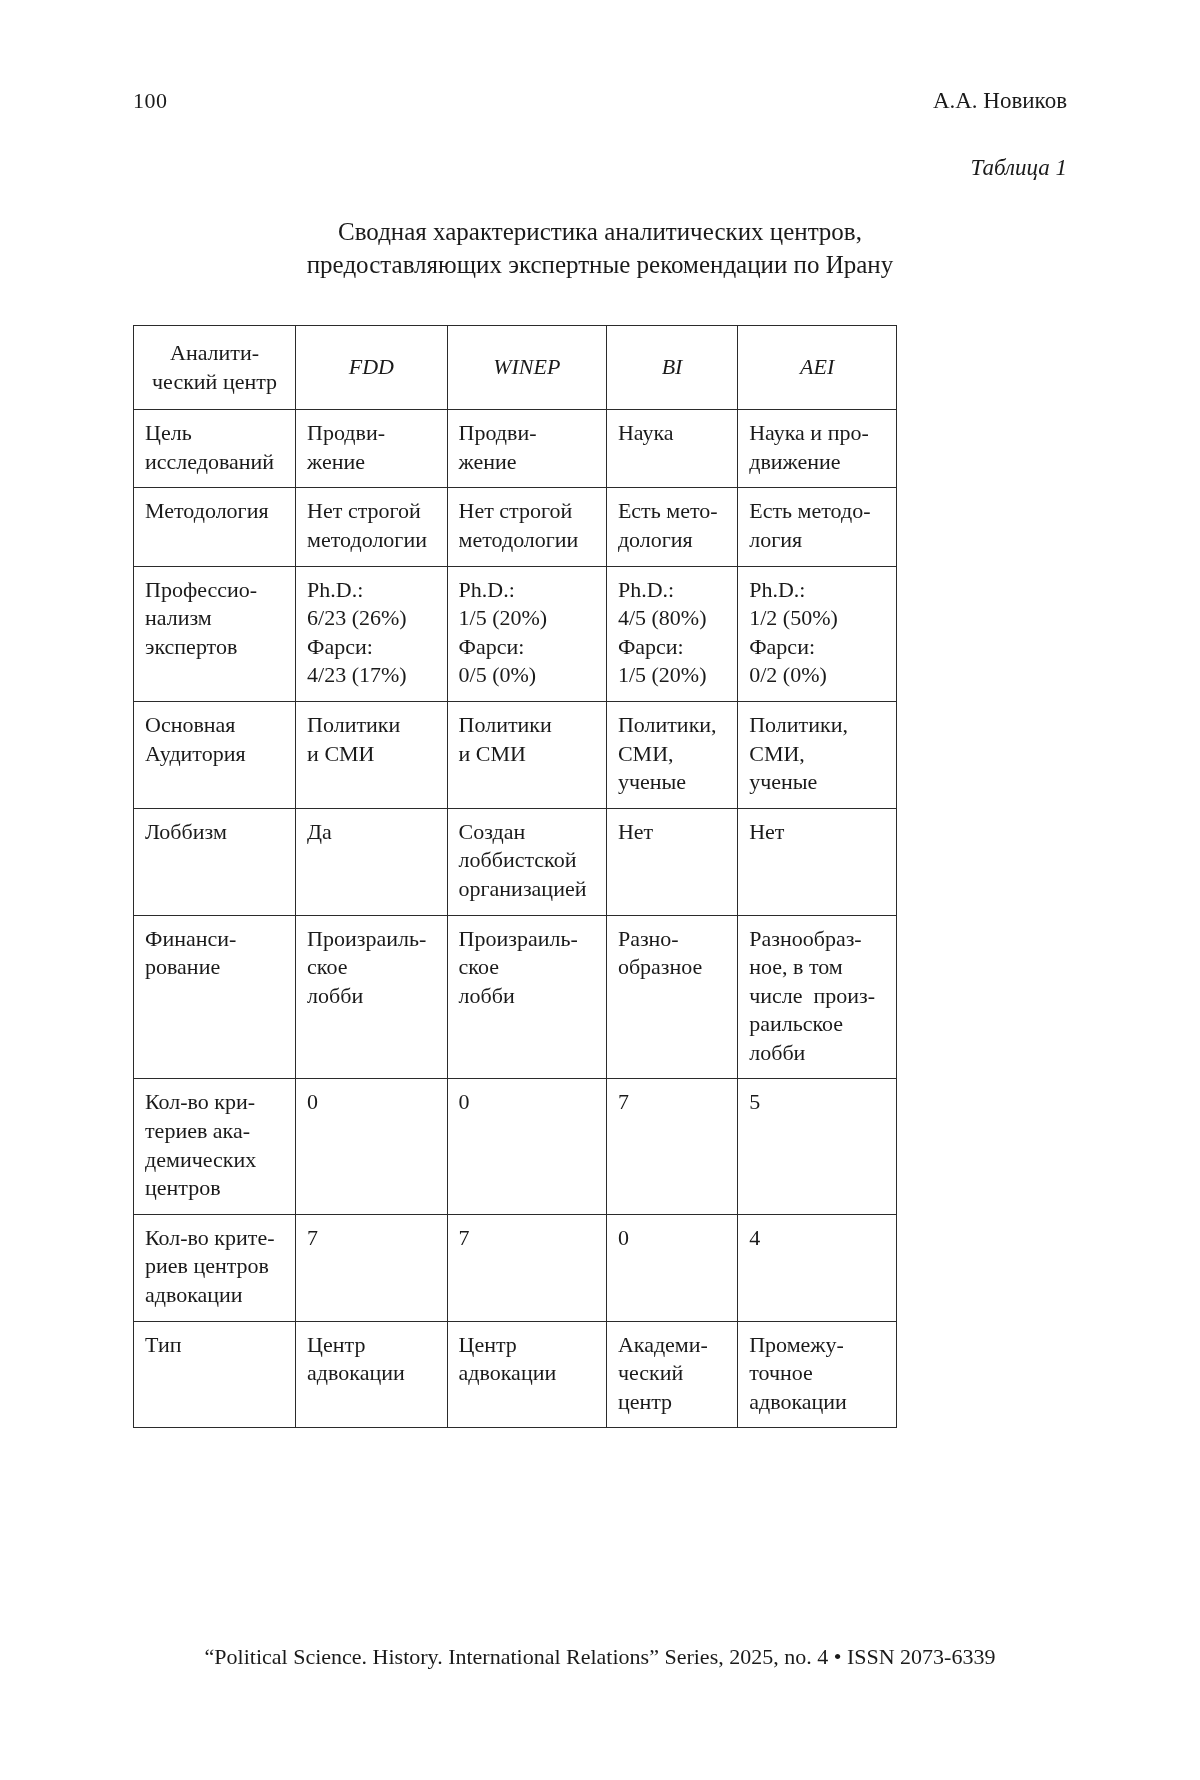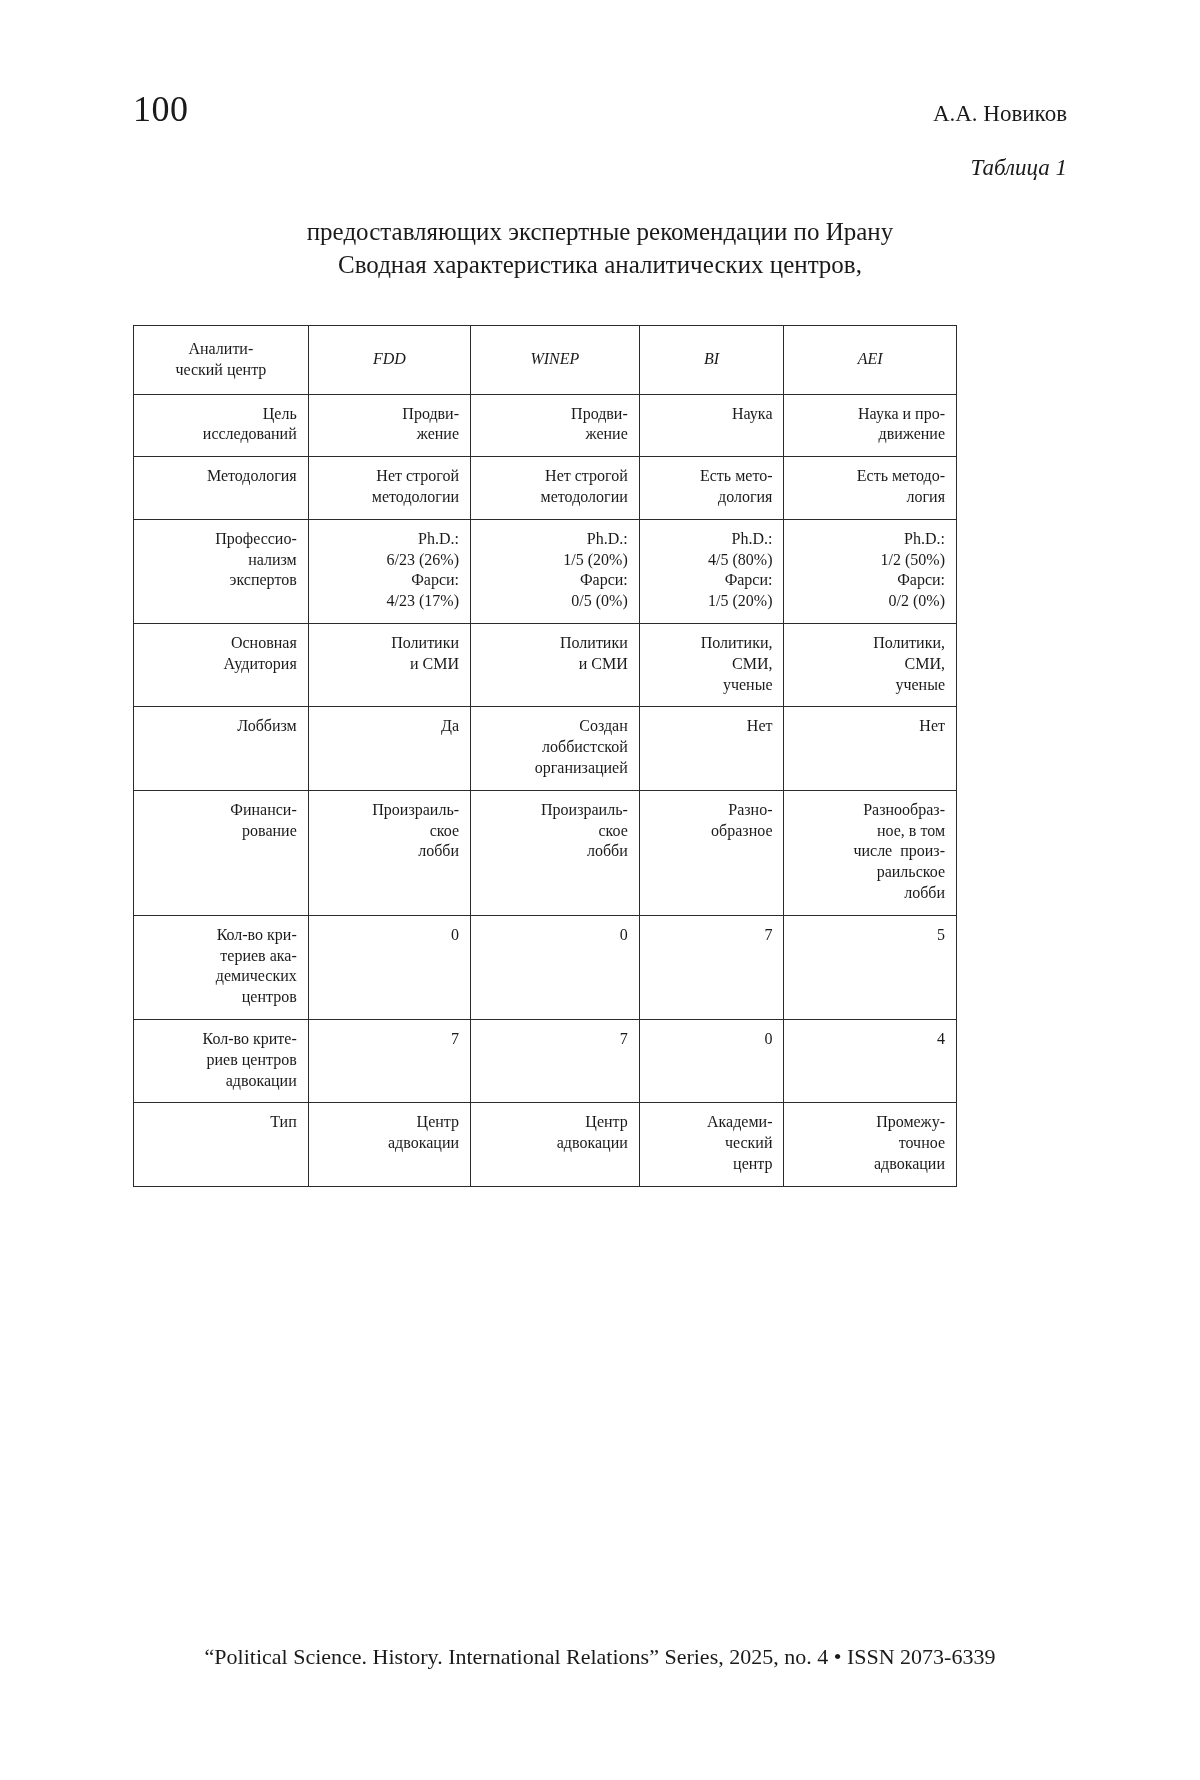--- a/index.html
+++ b/index.html
@@ -25,21 +25,21 @@
   .header-row {
     position: absolute;
     left: 133px;
     top: 88px;
     width: 934px;
     display: flex;
     justify-content: space-between;
     align-items: baseline;
   }
   .page-number {
-    font-size: 36px;
+    font-size: 22px;
     letter-spacing: 0.5px;
   }
   .author-name {
     font-size: 23px;
     margin-left: 36px;
   }
   .table-caption {
     position: absolute;
     right: 133px;
     top: 155px;
@@ -55,31 +55,31 @@
     text-align: center;
     font-size: 25px;
     line-height: 1.32;
   }
   .title-block div { white-space: nowrap; }
 
   table.main {
     position: absolute;
     left: 133px;
     top: 325px;
-    width: 824px;
+    width: 764px;
     border-collapse: collapse;
-    font-size: 16px;
+    font-size: 22px;
     line-height: 1.3;
   }
   table.main td, table.main th {
     border: 1.5px solid #2b2b2b;
     vertical-align: top;
     padding: 9px 11px 11px 11px;
     font-weight: normal;
-    text-align: right;
+    text-align: left;
   }
   table.main tr.head td {
     text-align: center;
     vertical-align: middle;
     padding-top: 13px;
     padding-bottom: 13px;
   }
   table.main tr.head td.ital { font-style: italic; }
   td.c { text-align: center; }
   td.cm { text-align: center; vertical-align: middle; }
@@ -112,24 +112,24 @@
         <span class="ln">А.А. Новиков</span>
       </div>
   </div>
 
   <div class="table-caption">
       <span class="ln">Таблица 1</span>
     </div>
 
   <div class="title-block">
     <div>
-        <span class="ln">предоставляющих экспертные рекомендации по Ирану</span>
+        <span class="ln">Сводная характеристика аналитических центров,</span>
       </div>
     <div>
-        <span class="ln">Сводная характеристика аналитических центров,</span>
+        <span class="ln">предоставляющих экспертные рекомендации по Ирану</span>
       </div>
   </div>
 
   <table class="main">
     <tbody id="table-body">
         <tr class="head">
           <td class="col1">
             <span class="ln">Аналити-</span>
             <span class="ln">ческий центр</span>
           </td>

